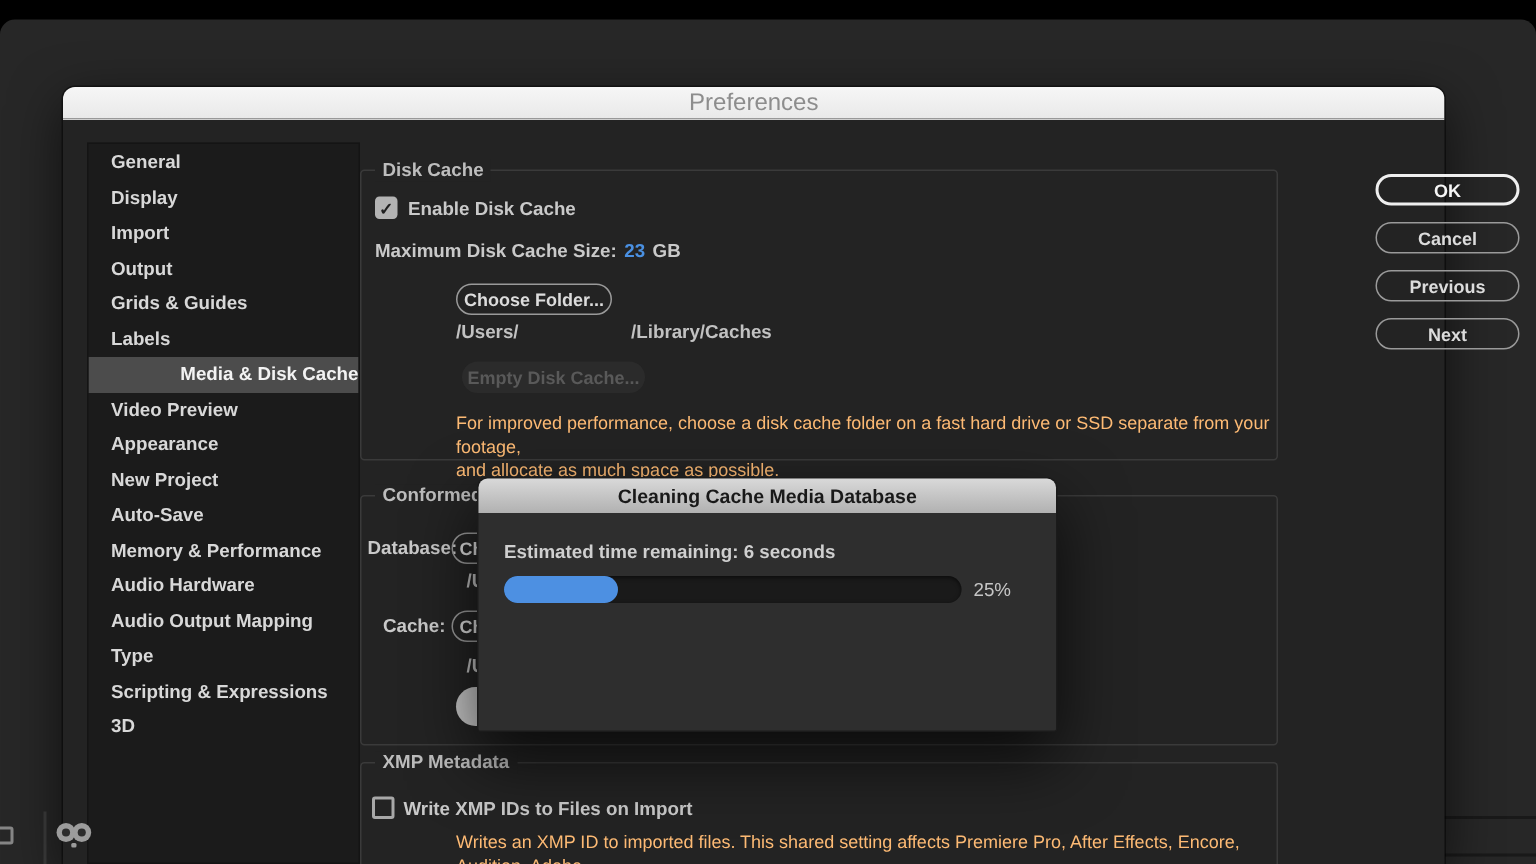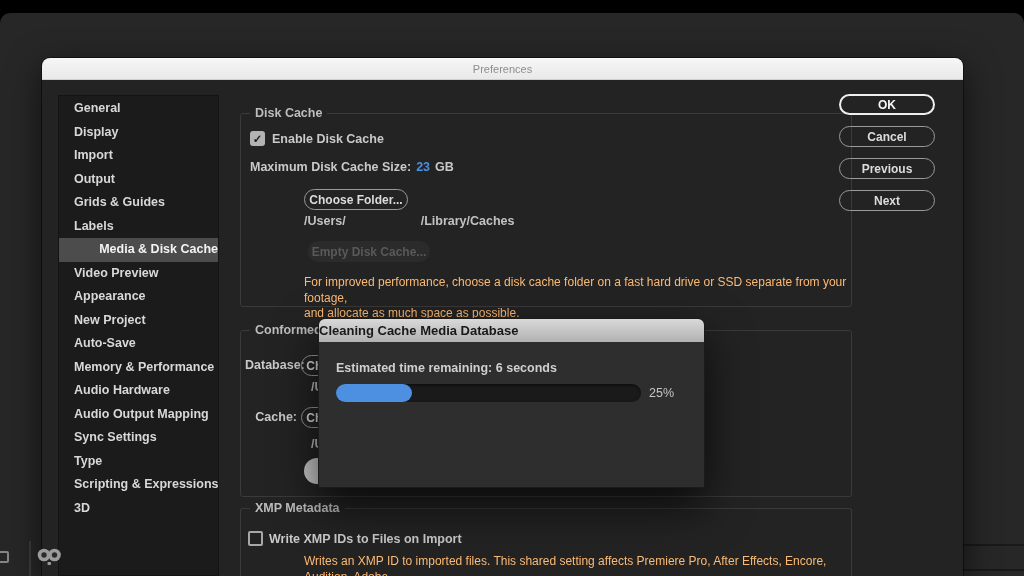--- a/index.html
+++ b/index.html
@@ -24,24 +24,24 @@
   
   .pref-window {
     position:absolute; left:42px; top:58px; width:921px; height:518px;
     background:#232323; border-radius:8px 8px 0 0; z-index:10;
     box-shadow:0 10px 35px rgba(0,0,0,.6), 0 0 0 1px rgba(0,0,0,.45);
   }
   .titlebar {
     height:22px; background:linear-gradient(#f6f6f6,#e9e9e9);
     border-radius:8px 8px 0 0; border-bottom:1px solid #cfcfcf;
     display:flex; align-items:center; justify-content:center;
-    font-size:11px; color:#8d8d8d;text-align:right;
+    font-size:16px; color:#8d8d8d;text-align:right;
   }
   .sidebar {
-    position:absolute; left:16px; top:37px; width:161px; bottom:0;
+    position:absolute; left:16px; top:37px; width:182px; bottom:0;
     background:#1b1b1b; border:1px solid #141414; padding-top:1px; overflow:hidden;
   }
   .sidebar-item {
     height:23.5px; line-height:23.5px; padding-left:15px;
     font-size:12.5px; font-weight:bold; color:#d8d8d8; white-space:nowrap; cursor:default;
   }
   .sidebar-item.selected { background:#4c4c4c; color:#f3f3f3;text-align:right; }
 
   .group { position:absolute; border:1px solid #3a3a3a; border-radius:3px; }
   .legend {
@@ -53,42 +53,42 @@
   .desc { position:absolute; font-size:12px; color:#fdba74; line-height:15.5px; white-space:pre-line; }
 
   .pill-btn {
     position:absolute; height:21px; border:1px solid #9a9a9a; border-radius:10.5px;
     background:transparent; color:#dcdcdc; font-size:12px; font-weight:bold;
     font-family:inherit; display:flex; align-items:center; justify-content:center;
     white-space:nowrap; cursor:default;
   }
   .pill-btn.disabled { border:none; background:#2b2b2b; color:#595959; }
   .pill-btn.active-light { border:none; background:#c8c8c8; color:#1e1e1e; height:26px; border-radius:13px; }
-  .nav-btn { left:797px; width:96px; }
+  .nav-btn { left:875px; width:96px;margin-top:22px; }
   .nav-btn.default { border:2px solid #efefef; color:#f5f5f5; }
 
   .checkbox {
     position:absolute; width:15px; height:15px; border-radius:3px;
     display:flex; align-items:center; justify-content:center; cursor:default;
   }
   .checkbox.checked { background:#b3b3b3; color:#1f1f1f; font-size:11.5px; font-weight:bold; }
   .checkbox.unchecked { border:2px solid #a8a8a8; border-radius:2px; background:transparent; color:transparent; }
 
   .blue-val { color:#4a90e2; }
   .flexrow { position:absolute; display:flex; font-size:12.5px; font-weight:bold; color:#c9c9c9; }
 
   
   .dialog {
     position:absolute; left:318px; top:318px; width:387px; height:170px;
     background:#2e2e2e; border:1px solid #1b1b1b; border-radius:7px 7px 2px 2px;
     box-shadow:0 18px 45px rgba(0,0,0,.7); z-index:20;
   }
   .dialog-titlebar {
     height:23px; background:linear-gradient(#d9d9d9,#b1b1b1);
-    border-radius:6px 6px 0 0; display:flex; align-items:center; 
+    border-radius:6px 6px 0 0; display:flex; align-items:center; justify-content:center;
     font-size:13px; font-weight:bold; color:#191919;
   }
   .dlg-status { position:absolute; left:17px; top:42px; font-size:12.5px; font-weight:bold; color:#cfcfcf; }
   .progress-track {
     position:absolute; left:17px; top:65px; width:305px; height:18px;
     background:#1a1a1a; border-radius:9px; box-shadow:inset 0 1px 3px rgba(0,0,0,.6);
   }
   .progress-fill { height:100%; width:0; background:#4d90e2; border-radius:9px; }
   .dlg-percent { position:absolute; left:330px; top:67px; font-size:12.5px; color:#c6c6c6; }
 </style>
@@ -124,21 +124,20 @@
         <div class="sidebar-item">Grids &amp; Guides</div>
         <div class="sidebar-item">Labels</div>
         <div class="sidebar-item selected">Media &amp; Disk Cache</div>
         <div class="sidebar-item">Video Preview</div>
         <div class="sidebar-item">Appearance</div>
         <div class="sidebar-item">New Project</div>
         <div class="sidebar-item">Auto-Save</div>
         <div class="sidebar-item">Memory &amp; Performance</div>
         <div class="sidebar-item">Audio Hardware</div>
         <div class="sidebar-item">Audio Output Mapping</div>
-        <div class="sidebar-item">Sync Settings</div>
         <div class="sidebar-item">Type</div>
         <div class="sidebar-item">Scripting &amp; Expressions</div>
         <div class="sidebar-item">3D</div>
       </div>
 
     <div class="group" style="left:198px; top:55px; width:612px; height:194px;">
       <div class="legend">Disk Cache</div>
       <div class="checkbox checked" style="left:9px; top:17px;">
         <span>✓</span>
       </div>

